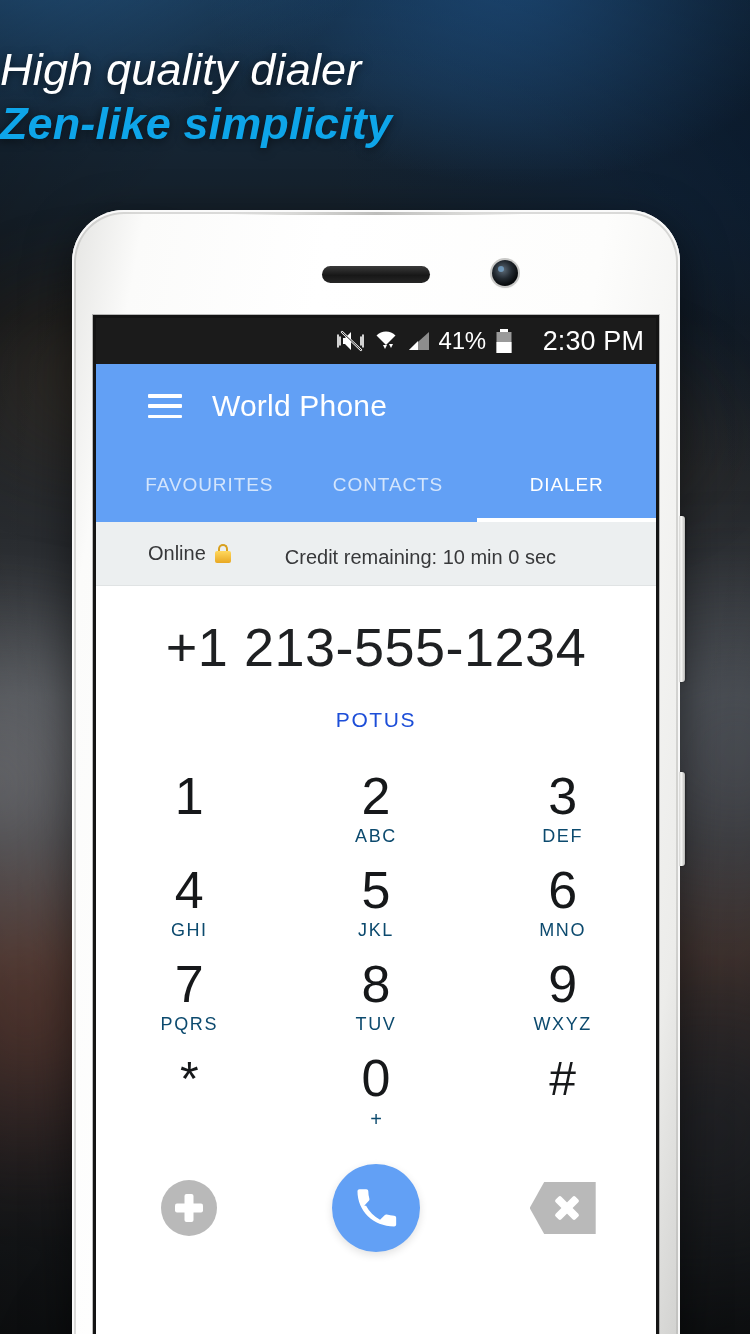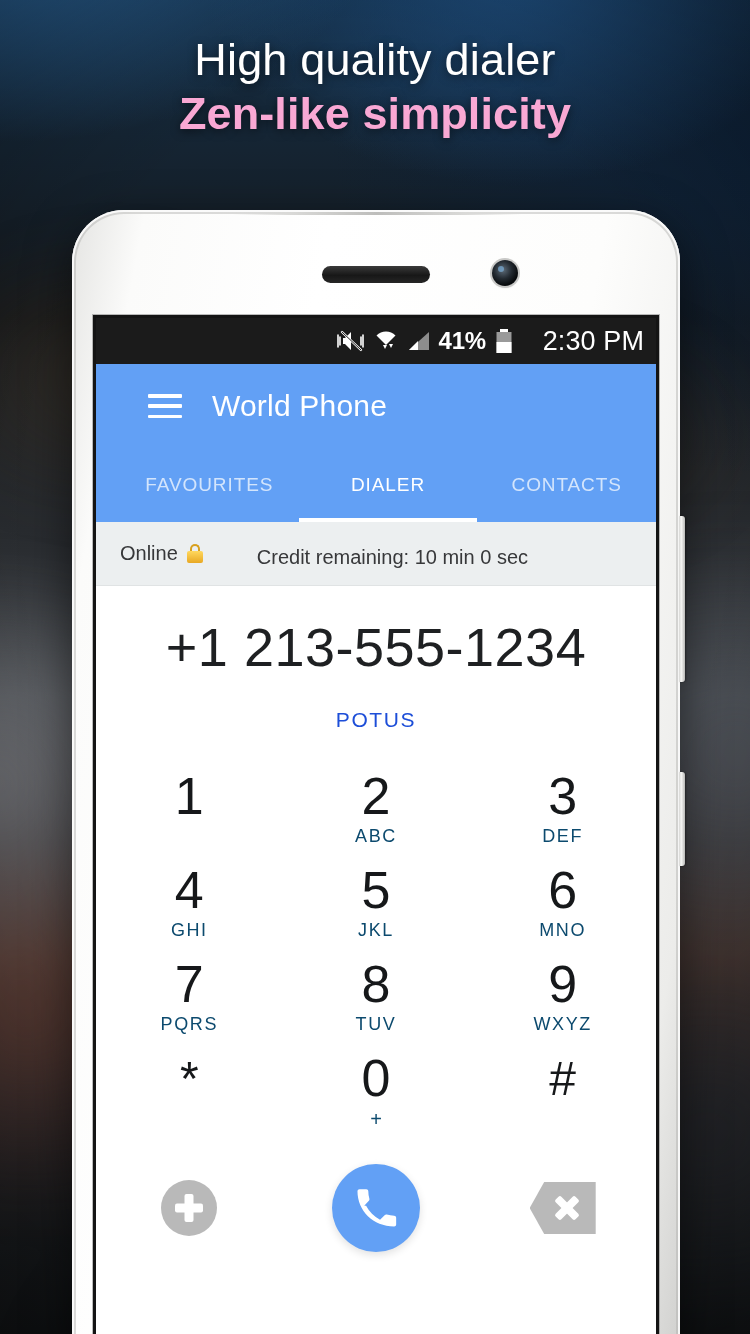--- a/index.html
+++ b/index.html
@@ -33,24 +33,24 @@
   .bgC{
     background:
       radial-gradient(300px 200px at 20% 30%, rgba(90,70,45,.35) 0%, rgba(90,70,45,0) 70%),
       radial-gradient(280px 180px at 72% 34%, rgba(70,55,40,.3) 0%, rgba(70,55,40,0) 70%);
     filter: blur(26px);
   }
   #vig{ position:absolute; inset:0;
     background: radial-gradient(110% 80% at 50% 40%, rgba(0,0,0,0) 42%, rgba(0,0,0,.55) 100%); }
 
   
-  #headline { position:absolute; top:36px; left:0; right:0; text-align:center; z-index:6; }
+  #headline { position:absolute; top:46px; left:0; right:0; text-align:left; z-index:6;font-style:italic; }
   #headline .l1 { font-size:45px; font-weight:300; color:#fff; letter-spacing:.2px;
                   text-shadow:0 2px 10px rgba(0,0,0,.55); line-height:1.08; }
-  #headline .l2 { font-size:45px; font-weight:700; color:#f9a8d4; letter-spacing:.1px;
+  #headline .l2 { font-size:45px; font-weight:700; color:#0ea5e9; letter-spacing:.1px;
                   text-shadow:0 2px 10px rgba(0,0,0,.55); line-height:1.28; }
 
   
   #phone {
     position:absolute; left:72px; top:210px; width:608px; height:1160px; z-index:5;
     border-radius:52px 52px 26px 26px;
     background:linear-gradient(100deg,#e4e4e2 0%,#fbfbfa 9%,#ffffff 32%,#fdfdfc 66%,#ececea 90%,#cfcfcd 100%);
     box-shadow:0 14px 46px rgba(0,0,0,.55), 0 2px 0 rgba(255,255,255,.5) inset;
   }
   #phone::before{ 
@@ -82,40 +82,40 @@
   #screen {
     position:absolute; left:24px; top:108px; width:560px; height:1045px;
     background:#ffffff; overflow:hidden;
     box-shadow:0 0 0 3px #141414, 0 0 0 4px rgba(120,120,120,.5);
   }
 
   
   #statusbar { height:46px; background:#1b1b1b; display:flex; align-items:center;
     justify-content:flex-end; padding:0 12px; gap:8px; color:#fff; }
   .sb-ico{ display:flex; align-items:center; }
-  #battpct{ font-size:24px; font-weight:700; letter-spacing:-.3px; }
+  #battpct{ font-size:24px; font-weight:400; letter-spacing:-.3px; }
   #clock{ font-size:27px; font-weight:400; letter-spacing:.1px; margin-left:21px; }
 
   
   #appbar { background:#62a0f5;padding-left:24px; }
   #appbar-top { height:84px; display:flex; align-items:center; padding-left:28px; gap:30px; }
   #hamburger { width:34px; height:24px; display:flex; flex-direction:column; justify-content:space-between; }
   #hamburger i { display:block; height:3.5px; background:#fff; border-radius:1px; }
   #apptitle { color:#fff; font-size:30px; font-weight:400; letter-spacing:.2px; }
 
   #tabs { height:74px; display:flex; align-items:stretch; }
   .tab { flex:1; display:flex; align-items:center; justify-content:center; position:relative;
          color:rgba(255,255,255,.72); font-size:19px; letter-spacing:.9px; }
   .tab.active { color:#ffffff; }
   .tab.active::after{ content:""; position:absolute; left:0; right:0; bottom:0; height:4px; background:#fff; }
 
   
   #creditbar { height:64px; background:#eceff0; display:flex; align-items:center;
                font-size:20px; color:#37383a; border-bottom:1px solid #e0e3e4; }
-  #online-wrap{ display:flex; align-items:center; gap:9px; padding-left:24px; }
+  #online-wrap{ display:flex; align-items:center; gap:9px; padding-left:32px;margin-left:20px; }
   #credit-text{ padding-left:54px;margin-top:8px; }
   .lock{ width:16px; height:19px; position:relative; display:inline-block; }
   .lock .body{ position:absolute; bottom:0; width:16px; height:12px; border-radius:2px;
     background:linear-gradient(180deg,#ffd85e,#e8a823); }
   .lock .shk{ position:absolute; top:0; left:3px; width:10px; height:9px;
     border:2.6px solid #d8a01f; border-bottom:none; border-radius:5px 5px 0 0; }
 
   
   #numberwrap{ padding-top:34px; text-align:center; }
   #number{ font-size:54px; font-weight:300; color:#1e2022; letter-spacing:.5px; line-height:1; }
@@ -211,22 +211,22 @@
       <div id="appbar-top">
         <div id="hamburger">
           <i></i>
             <i></i>
             <i></i>
         </div>
         <div id="apptitle">World Phone</div>
       </div>
       <div id="tabs">
         <div class="tab">FAVOURITES</div>
+        <div class="tab">CONTACTS</div>
         <div class="tab active">DIALER</div>
-        <div class="tab">CONTACTS</div>
       </div>
     </div>
 
     <div id="creditbar">
       <div id="online-wrap">
         <span>Online</span>
         <span class="lock">
           <span class="shk"></span>
             <span class="body"></span>
         </span>

